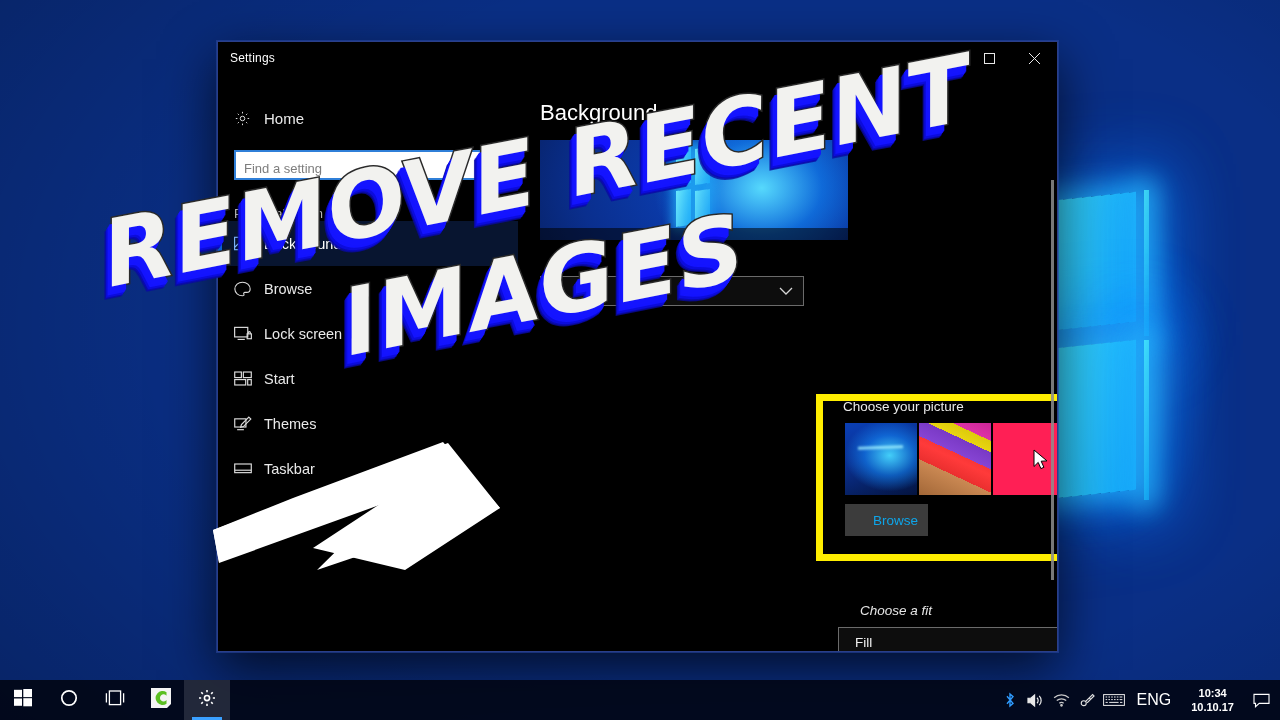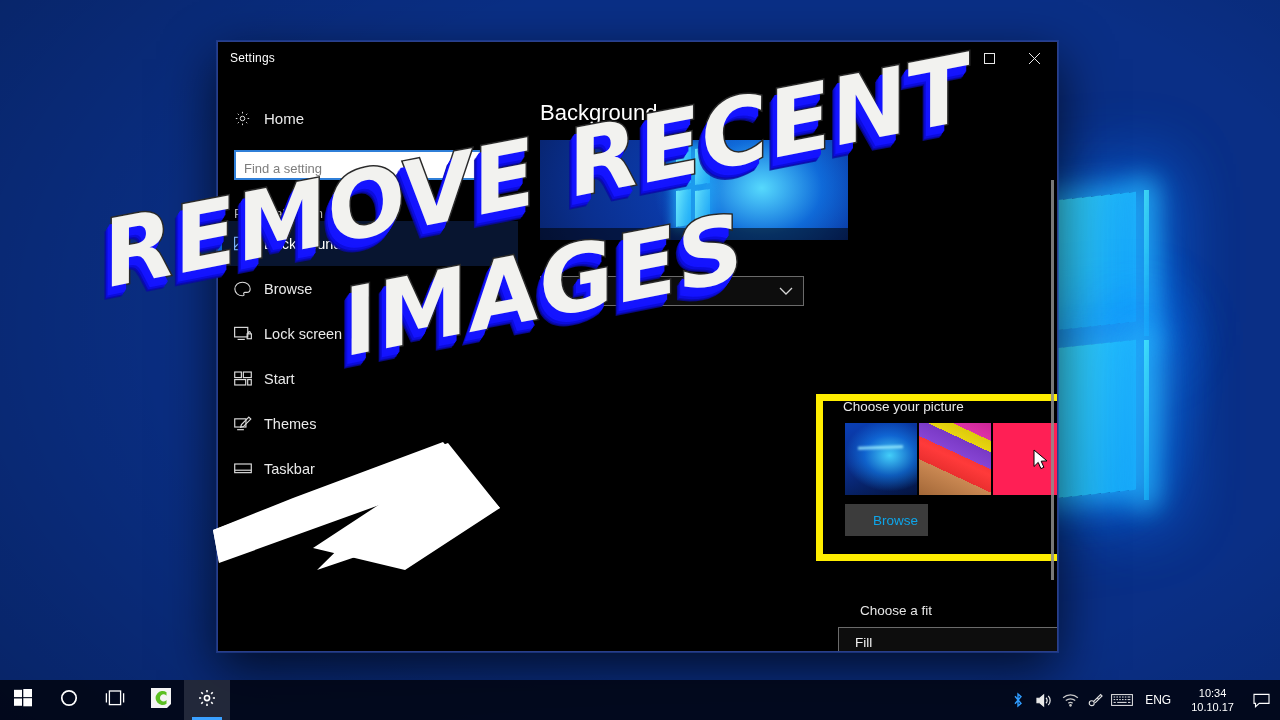--- a/index.html
+++ b/index.html
@@ -122,21 +122,21 @@
     box-shadow: 0 0 10px 4px rgba(40,190,255,.6);
   }
   #preview .pv-logo .a { left: 0;  top: 0;  width: 15px; height: 36px; transform: skewY(-7deg); }
   #preview .pv-logo .b { left: 19px; top: 0; width: 15px; height: 36px; transform: skewY(-7deg); opacity:.9 }
   #preview .pv-logo .c { left: 0;  top: 42px; width: 15px; height: 36px; transform: skewY(-7deg); }
   #preview .pv-logo .d { left: 19px; top: 42px; width: 15px; height: 36px; transform: skewY(-7deg); opacity:.9 }
   #preview .pv-tb {
     position: absolute; left: 0; right: 0; bottom: 0; height: 12px; background: rgba(0,0,0,.55);
   }
 
-  .field-label { color: #e6e6e6; font-size: 13.5px; margin-left: 22px; margin-bottom: 7px; }
+  .field-label { color: #e6e6e6; font-size: 13.5px; margin-left: 22px; margin-bottom: 7px; font-style: italic; }
 
   .combo {
     margin-left: 22px; width: 264px; height: 30px;
     background: #0d0d0d; border: 1px solid #6b6b6b;
     display: flex; align-items: center; justify-content: space-between;
     padding: 0 10px 0 11px; color: #f0f0f0; font-size: 13.5px;
   }
   .combo .chev { color: #d6d6d6; }
 
   #bg-combo { margin-top: 36px; }
@@ -228,23 +228,23 @@
   .tb-btn {
     width: 46px; height: 40px; display: flex; align-items: center; justify-content: center;
     position: relative; color: #ffffff;
   }
   .tb-btn.active { background: rgba(255,255,255,0.13); }
   .tb-btn.active::after {
     content:""; position:absolute; left: 8px; right: 8px; bottom: 0; height: 3px; background:#3aa0ff;
   }
   #tray { margin-left: auto; display: flex; align-items: center; height: 40px; padding-right: 2px; }
   .tray-ic { width: 26px; height: 40px; display: flex; align-items: center; justify-content: center; color: #e9e9e9; }
-  #tray-lang { color: #ffffff; font-size: 12px; padding: 0 10px; }
+  #tray-lang { color: #ffffff; font-size: 16px; padding: 0 10px; }
   #tray-clock {
-    color: #ffffff; font-size: 11px; line-height: 14px; text-align: center; padding: 0 10px;
+    color: #ffffff; font-size: 11px; line-height: 14px; text-align: center; padding: 0 10px; font-weight: bold;
   }
   #tray-action { width: 34px; height: 40px; display: flex; align-items: center; justify-content: center; color: #fff; }
 </style>
 </head>
 <body>
 
 <div id="desktop">
   <div id="hero-logo">
     <span class="glow"></span>
     <span class="pane p1"></span>

